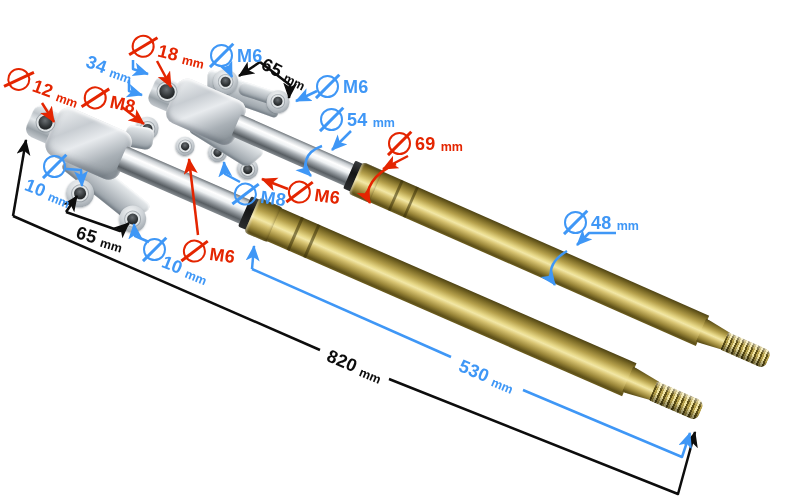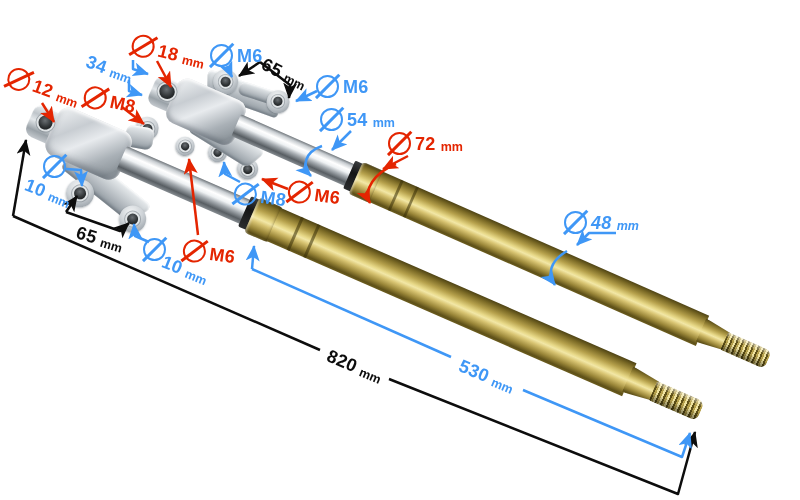--- a/index.html
+++ b/index.html
@@ -212,21 +212,21 @@
   </div>
 
   <div class="lbl blue" style="left:320px;top:108px;">
     <span class="dia"></span>
     <span class="num">54</span>
     <span class="unit">mm</span>
   </div>
 
   <div class="lbl red" style="left:388px;top:132px;">
     <span class="dia"></span>
-    <span class="num">72</span>
+    <span class="num">69</span>
     <span class="unit">mm</span>
   </div>
 
   <span class="dia blue" style="position:absolute;left:43px;top:155px;z-index:30;"></span>
   <div class="lbl blue" style="left:26px;top:173px;transform:rotate(22deg);">
     <span class="num">10</span>
     <span class="unit">mm</span>
   </div>
 
   <div class="lbl blk" style="left:77px;top:221px;transform:rotate(17deg);">
@@ -248,21 +248,21 @@
   <div class="lbl blue" style="left:163px;top:250px;transform:rotate(22deg);">
     <span class="num">10</span>
     <span class="unit">mm</span>
   </div>
 
   <div class="lbl red" style="left:183px;top:238px;transform:rotate(8deg);">
     <span class="dia"></span>
     <span class="num">M6</span>
   </div>
 
-  <div class="lbl blue" style="left:564px;top:211px;font-style:italic;">
+  <div class="lbl blue" style="left:564px;top:211px;">
     <span class="dia"></span>
     <span class="num">48</span>
     <span class="unit">mm</span>
   </div>
 
   <div class="lbl blk" style="left:328px;top:344px;transform:rotate(23deg);">
     <span class="num">820</span>
     <span class="unit">mm</span>
   </div>
 

